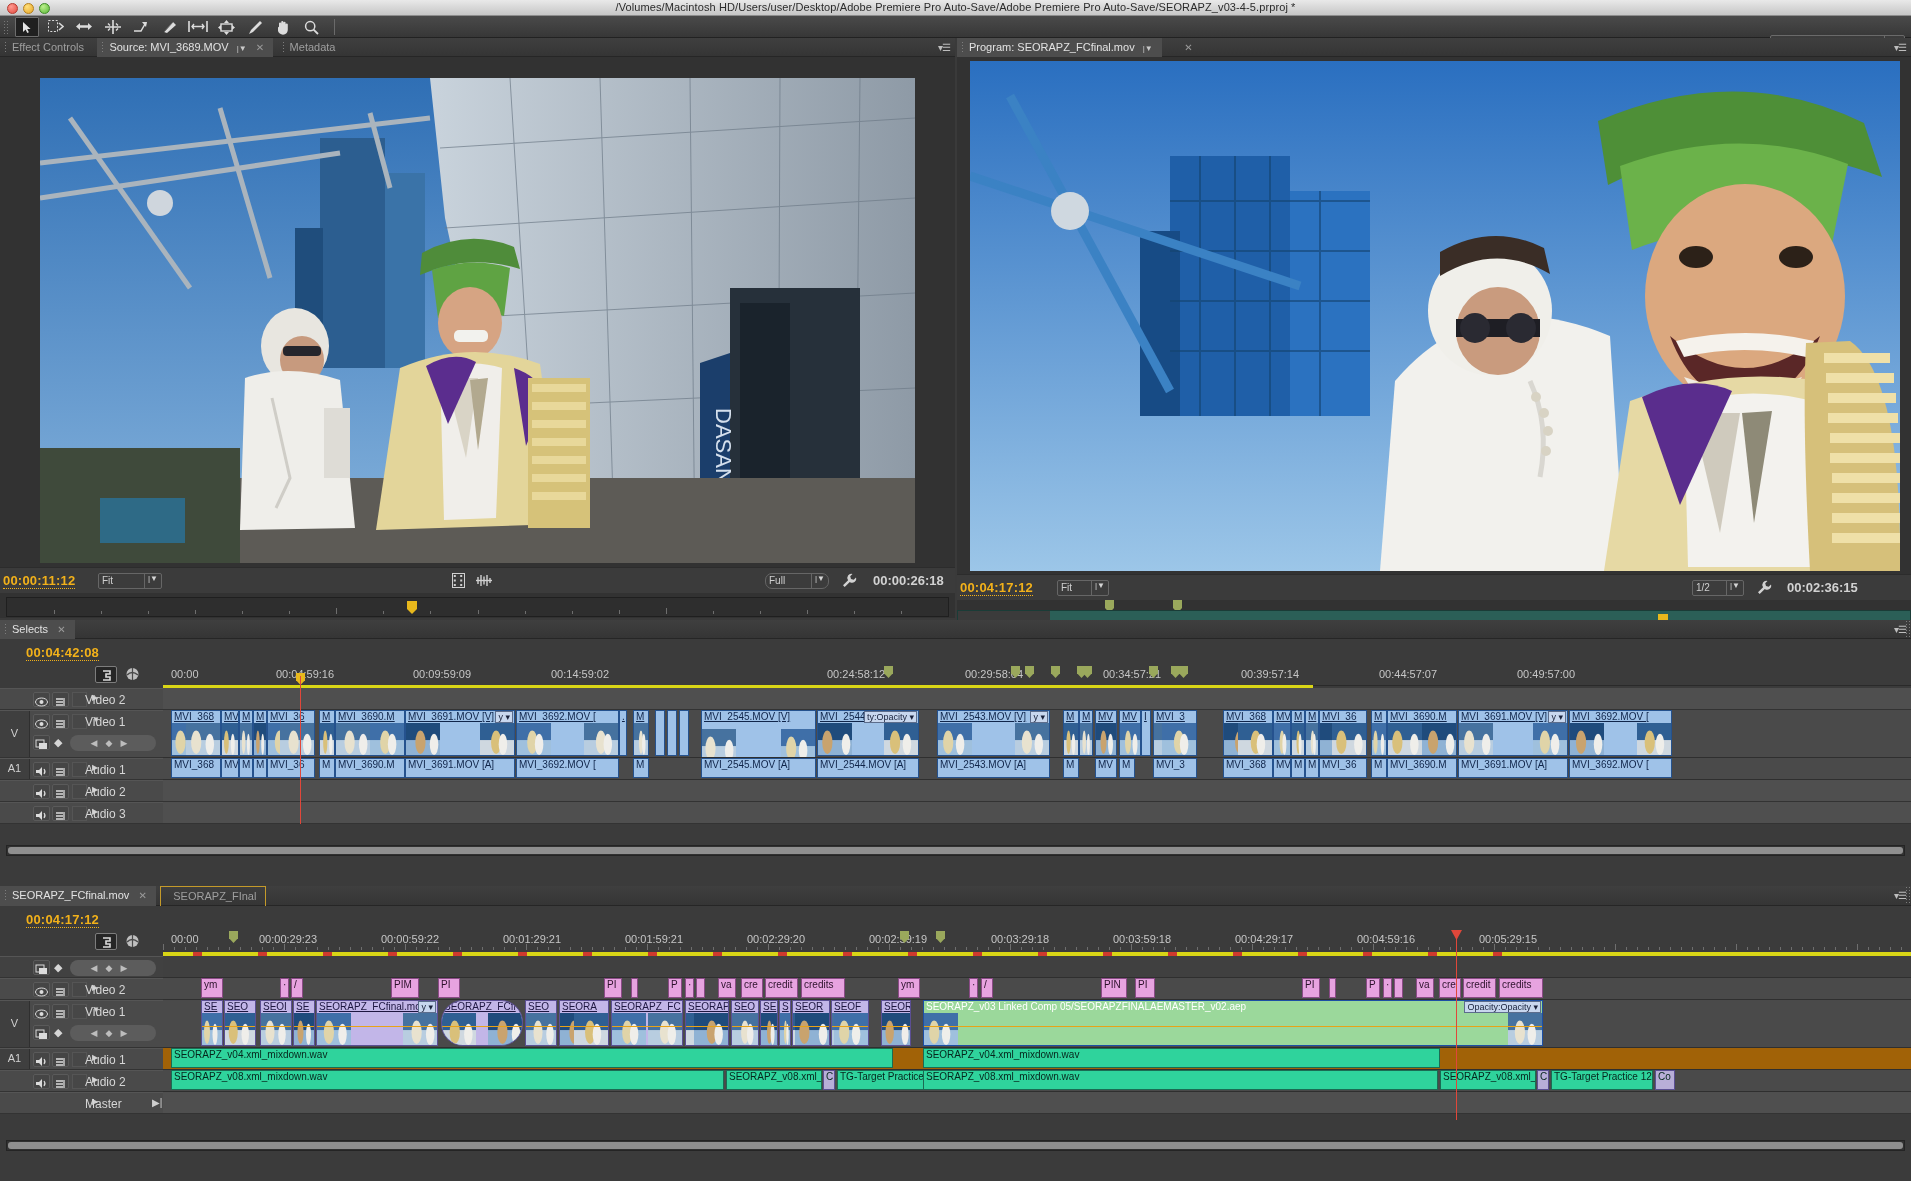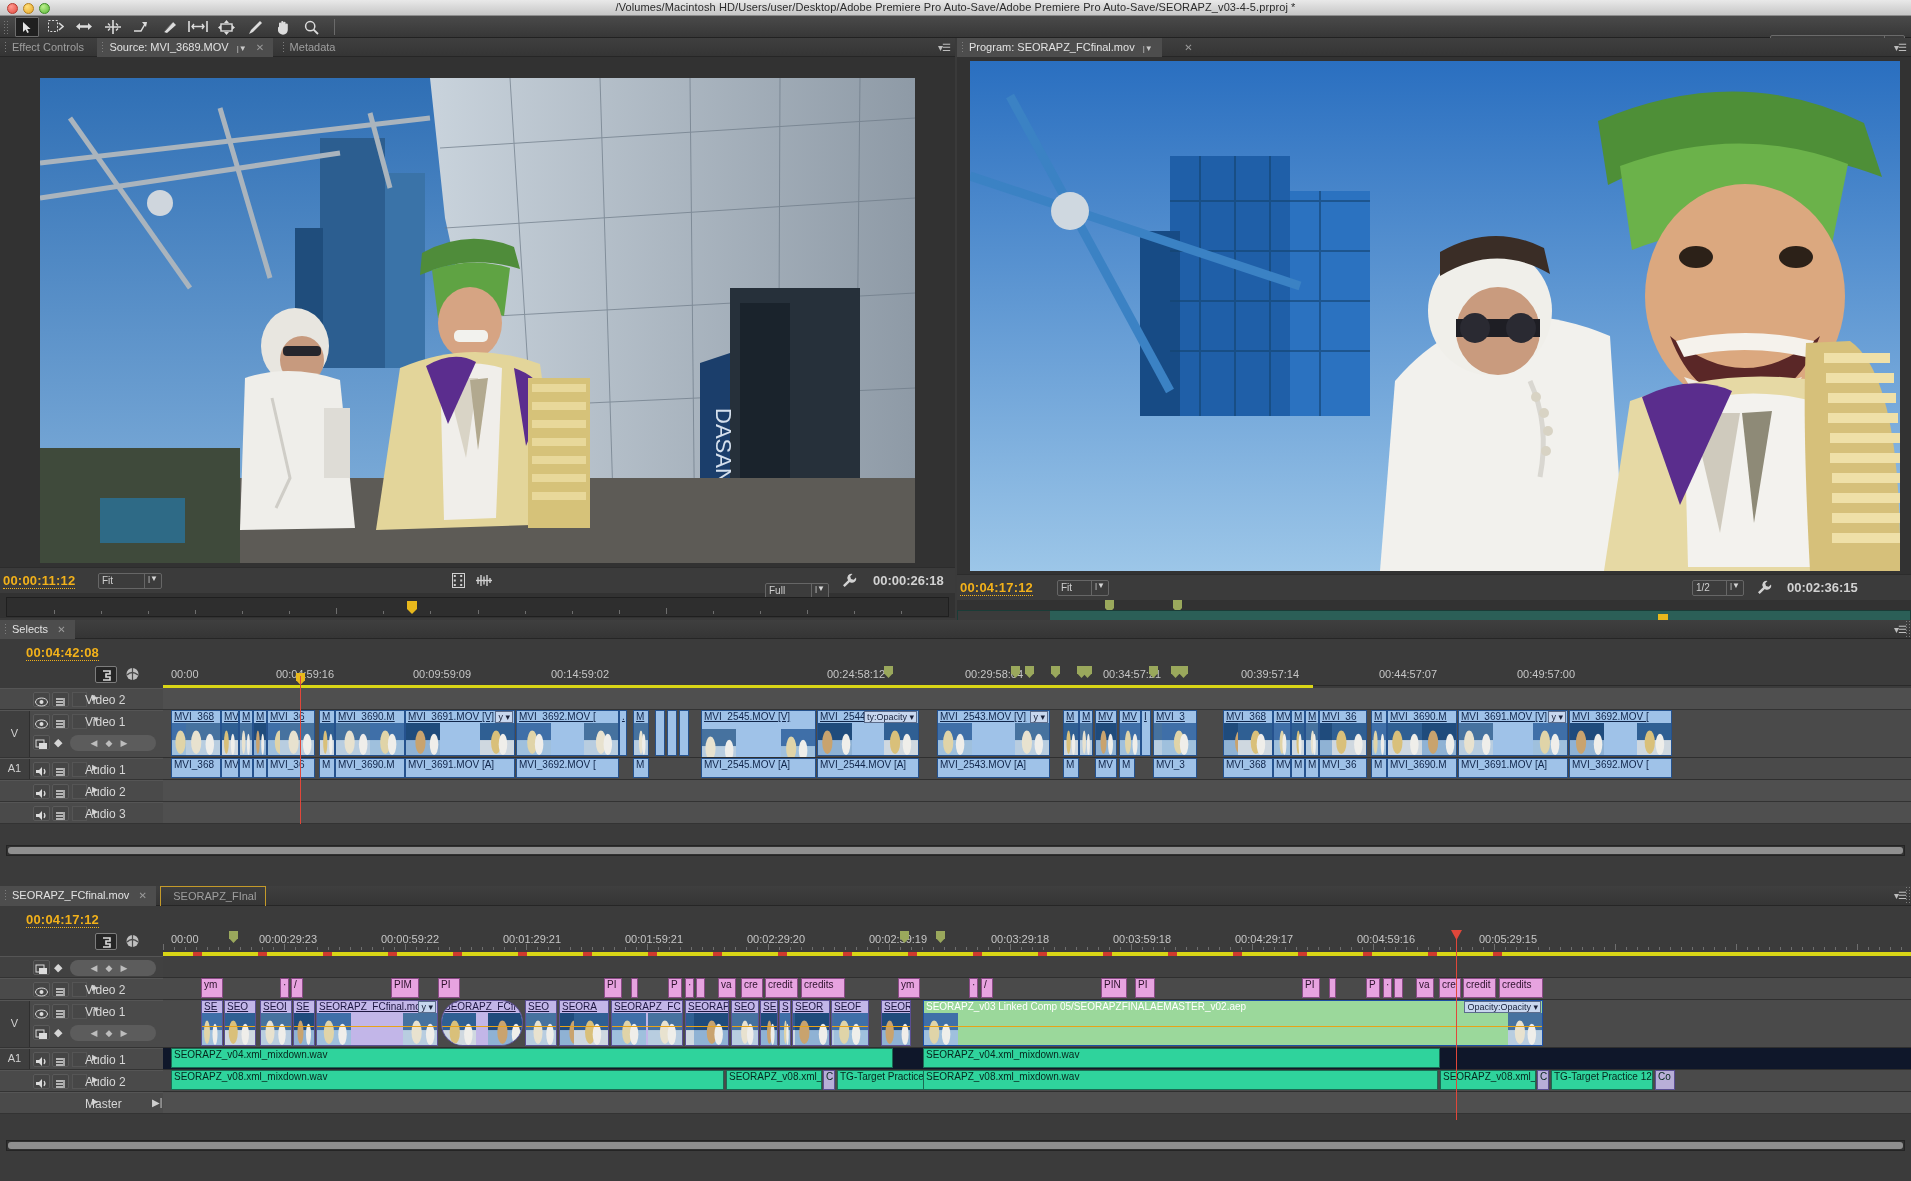--- a/index.html
+++ b/index.html
@@ -388,21 +388,21 @@
         </svg>
     </span>
     <span style="position:absolute; left:475px; top:5px;">
       <svg width="18" height="15" viewBox="0 0 18 15">
           <g stroke="#d0d0d0" stroke-width="1.4">
             <path d="M1 7.5 H17"></path>
             <path d="M3 4 V11 M6 2 V13 M9 3.5 V11.5 M12 2 V13 M15 5 V10"></path>
           </g>
         </svg>
     </span>
-    <span class="zoombox" style="position:absolute; left:765px; top:15px;">
+    <span class="zoombox" style="position:absolute; left:765px; top:5px;border-radius:7px;">
       <span>Full</span>
       <span class="arrowbox">|▼</span>
     </span>
     <span style="position:absolute; left:842px; top:5px;">
       <svg width="15" height="15" viewBox="0 0 15 15">
           <path d="M10.5 1 a4 4 0 00-4.4 6.2 L1 12.3 L2.7 14 L7.8 8.9 A4 4 0 0014 4.5 L11.7 6.8 L9 5.9 L8.2 3.3 Z" fill="#d2d2d2"></path>
         </svg>
     </span>
     <span class="tc-white" style="position:absolute; left:873px; top:5px;">00:00:26:18</span>
   </div>
@@ -1825,21 +1825,21 @@
               <rect width="40" height="30" fill="#46729f"></rect>
               <rect y="16" width="40" height="14" fill="#b8cde0"></rect>
               <ellipse cx="14" cy="18" rx="6" ry="11" fill="#e8e2cf"></ellipse>
               <ellipse cx="28" cy="20" rx="5" ry="10" fill="#efeeea"></ellipse>
             </svg></div>
           <div class="kfline" style="left: 0px; right: 0px; top: 25px;"></div>
         </div>
       </div>
   </div>
 
-  <div class="trackbody" style="left:163px; right:0; top:162px; height:22px; background:#0f172a; border-bottom:1px solid #2f2f2f;">
+  <div class="trackbody" style="left:163px; right:0; top:162px; height:22px; background:#a16207; border-bottom:1px solid #2f2f2f;">
     <div id="fcA1">
         <div class="clipa clip-teal" style="left: 8px; width: 722px; height: 20px; top: 0px;">
           <span style="position: absolute; left: 2px; top: 0px;">SEORAPZ_v04.xml_mixdown.wav</span>
         </div>
         <div class="clipa clip-teal" style="left: 760px; width: 517px; height: 20px; top: 0px;">
           <span style="position: absolute; left: 2px; top: 0px;">SEORAPZ_v04.xml_mixdown.wav</span>
         </div>
       </div>
   </div>
 

